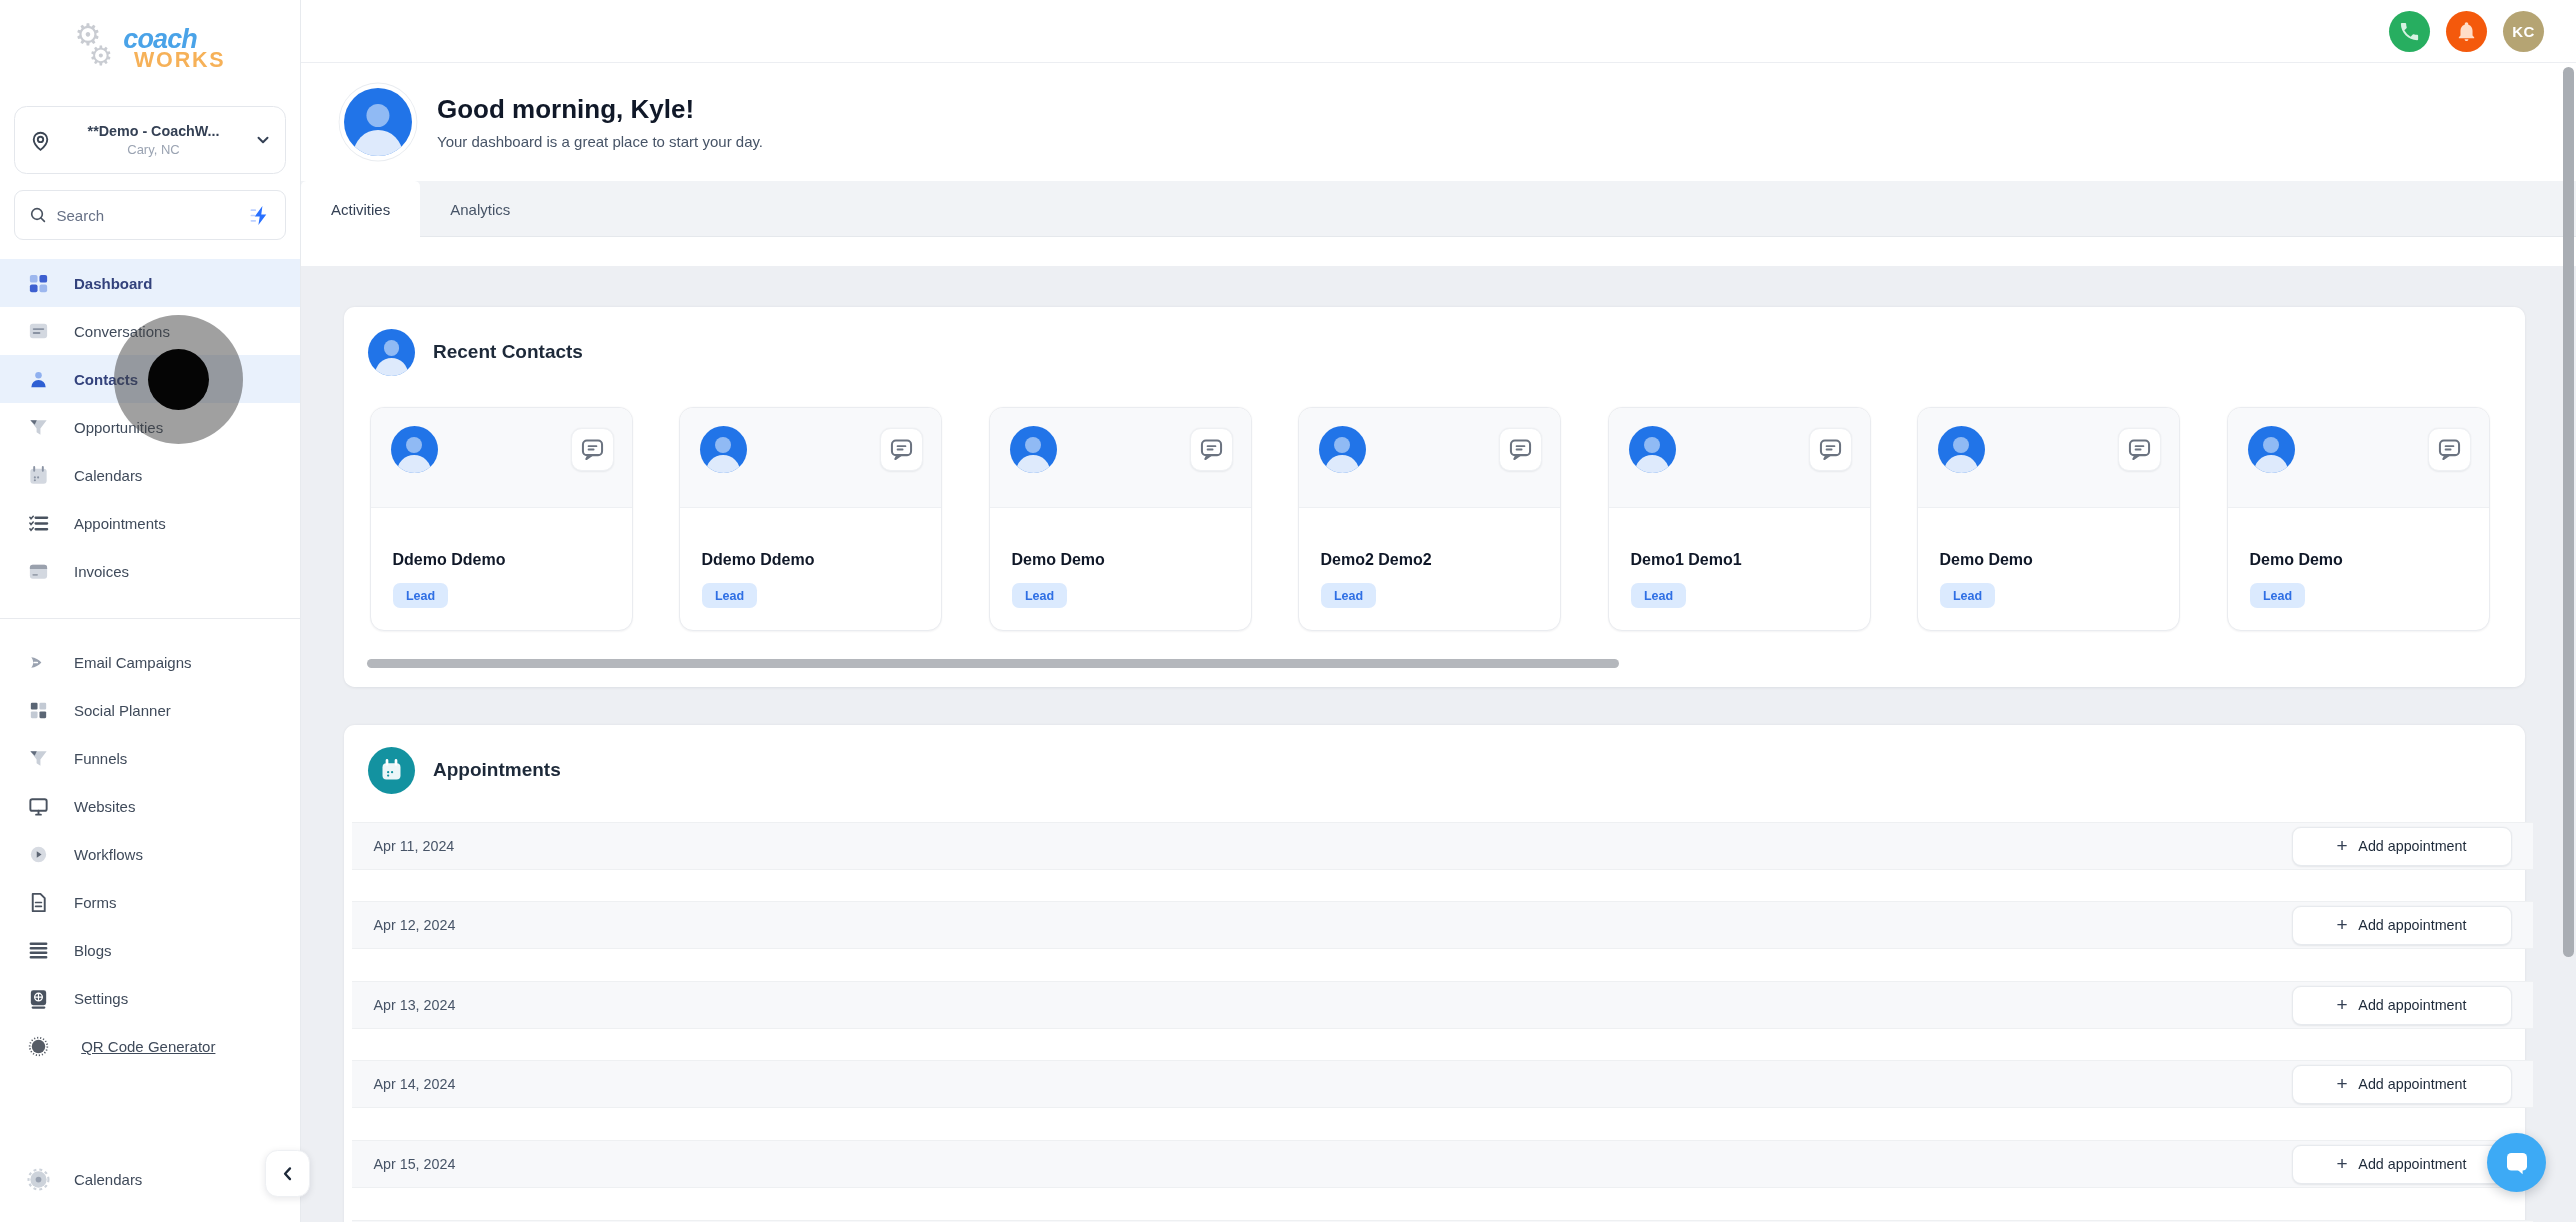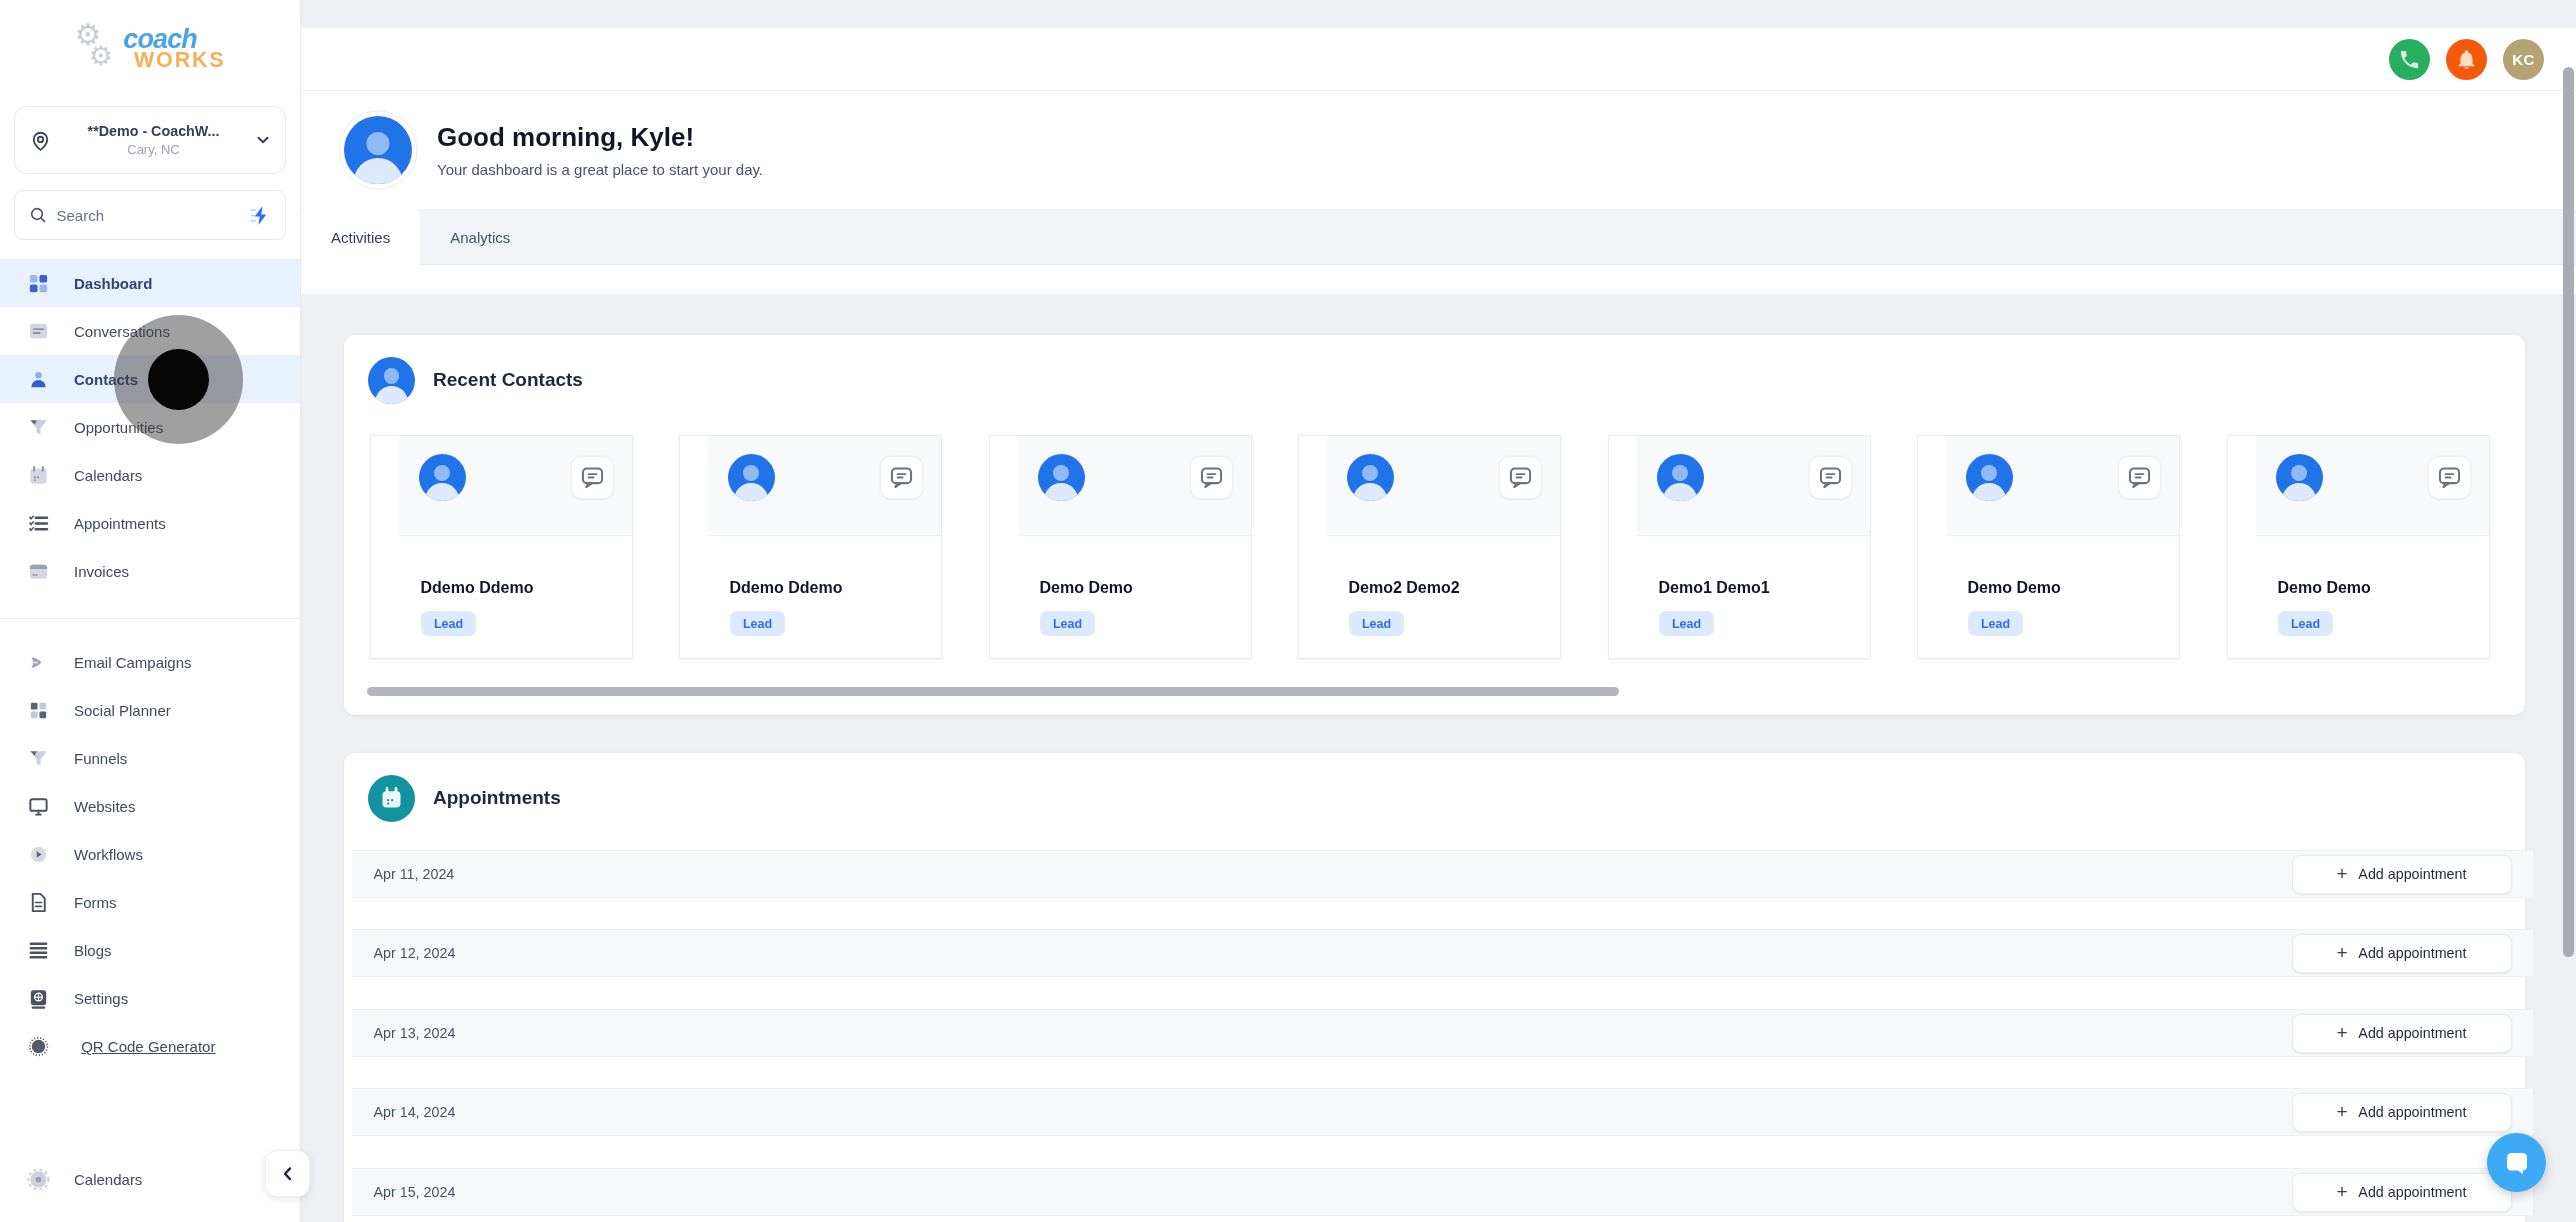--- a/index.html
+++ b/index.html
@@ -41,21 +41,21 @@
   .nav-item.indent span.lbl { margin-left:7.2px;text-decoration:underline; }
 
   .sidebar-bottom { margin-top:auto; }
   .settings-item { height:48px; margin-bottom:19.7px; }
 
   .collapse-btn { position:absolute; left:265px; top:1150px; width:45px; height:47px; background:#fff;
                   border:0.9px solid #eef0f3; border-radius:12.5px; box-shadow:0 1.8px 7.2px rgba(16,24,40,.10);
                   display:flex; align-items:center; justify-content:center; z-index:9; cursor:pointer; }
 
   
-  .main { position:absolute; left:301px; top:0; width:2275px; height:880px;margin-top:28px; }
+  .main { position:absolute; left:301px; top:0; width:2275px; height:880px; }
   .topbar { position:absolute; left:0; top:0; width:100%; height:63px; background:#fff;
             border-bottom:0.9px solid #eceef2; display:flex; align-items:center; justify-content:flex-end;
             gap:16px; padding-right:32px; z-index:2; }
   .circle-btn { width:41px; height:41px; border-radius:50%; display:flex; align-items:center;
                 justify-content:center; cursor:pointer; }
   .phone-btn { background:#27ae60; }
   .bell-btn { background:#f4590c; }
   .user-avatar { background:#b5a473; color:#fff; font-size:15px; font-weight:700; letter-spacing:0.4px; }
 
   .hero { position:absolute; left:0; top:63px; width:100%; height:118px; background:#fff;
@@ -83,21 +83,21 @@
   .panel-recent { top:41px; height:380px; }
   .panel-appts { top:459px; height:769px; }
   .panel-head { position:absolute; left:24px; top:21.5px; display:flex; align-items:center; gap:18px; }
   .panel-icon { width:47px; height:47px; border-radius:50%; position:relative; }
   .panel-icon.blue { background:#2174e8; overflow:hidden; }
   .panel-icon.teal { background:#1392a0; display:flex; align-items:center; justify-content:center; }
   .panel-title { font-size:19px; font-weight:700; color:#1d2939; }
 
   
   .contact-card { position:absolute; top:100px; width:263px; height:224px; border:0.9px solid #eaecf0;
-                  border-radius:1px; background:#fff; box-shadow:0 0.9px 1.8px rgba(16,24,40,.05); overflow:hidden;padding-left:28px; }
+                  border-radius:14px; background:#fff; box-shadow:0 0.9px 1.8px rgba(16,24,40,.05); overflow:hidden; }
   .cc-head { height:100px; background:#f8f9fb; border-bottom:0.9px solid #eef0f3; position:relative; }
   .cc-avatar { position:absolute; left:19.7px; top:18px; width:47px; height:47px; border-radius:50%;
                background:#2174e8; overflow:hidden; }
   .cc-chat { position:absolute; right:18px; top:19.7px; width:43px; height:43px; background:#fff;
              border:0.9px solid #eef0f3; border-radius:10.7px; box-shadow:0 0.9px 1.8px rgba(16,24,40,.07);
              display:flex; align-items:center; justify-content:center; cursor:pointer; }
   .cc-name { margin:43px 0 0 21.5px; font-size:16px; font-weight:700; color:#101828; }
   .cc-badge { display:inline-block; margin:14.3px 0 0 21.5px; padding:5.4px 13.4px; background:#dbeafe;
               color:#2f6fe4; font-size:12.5px; font-weight:700; border-radius:7.2px; }
   .h-scrollbar { position:absolute; left:23px; top:352px; width:1252px; height:9px; background:#b4b7bc;

